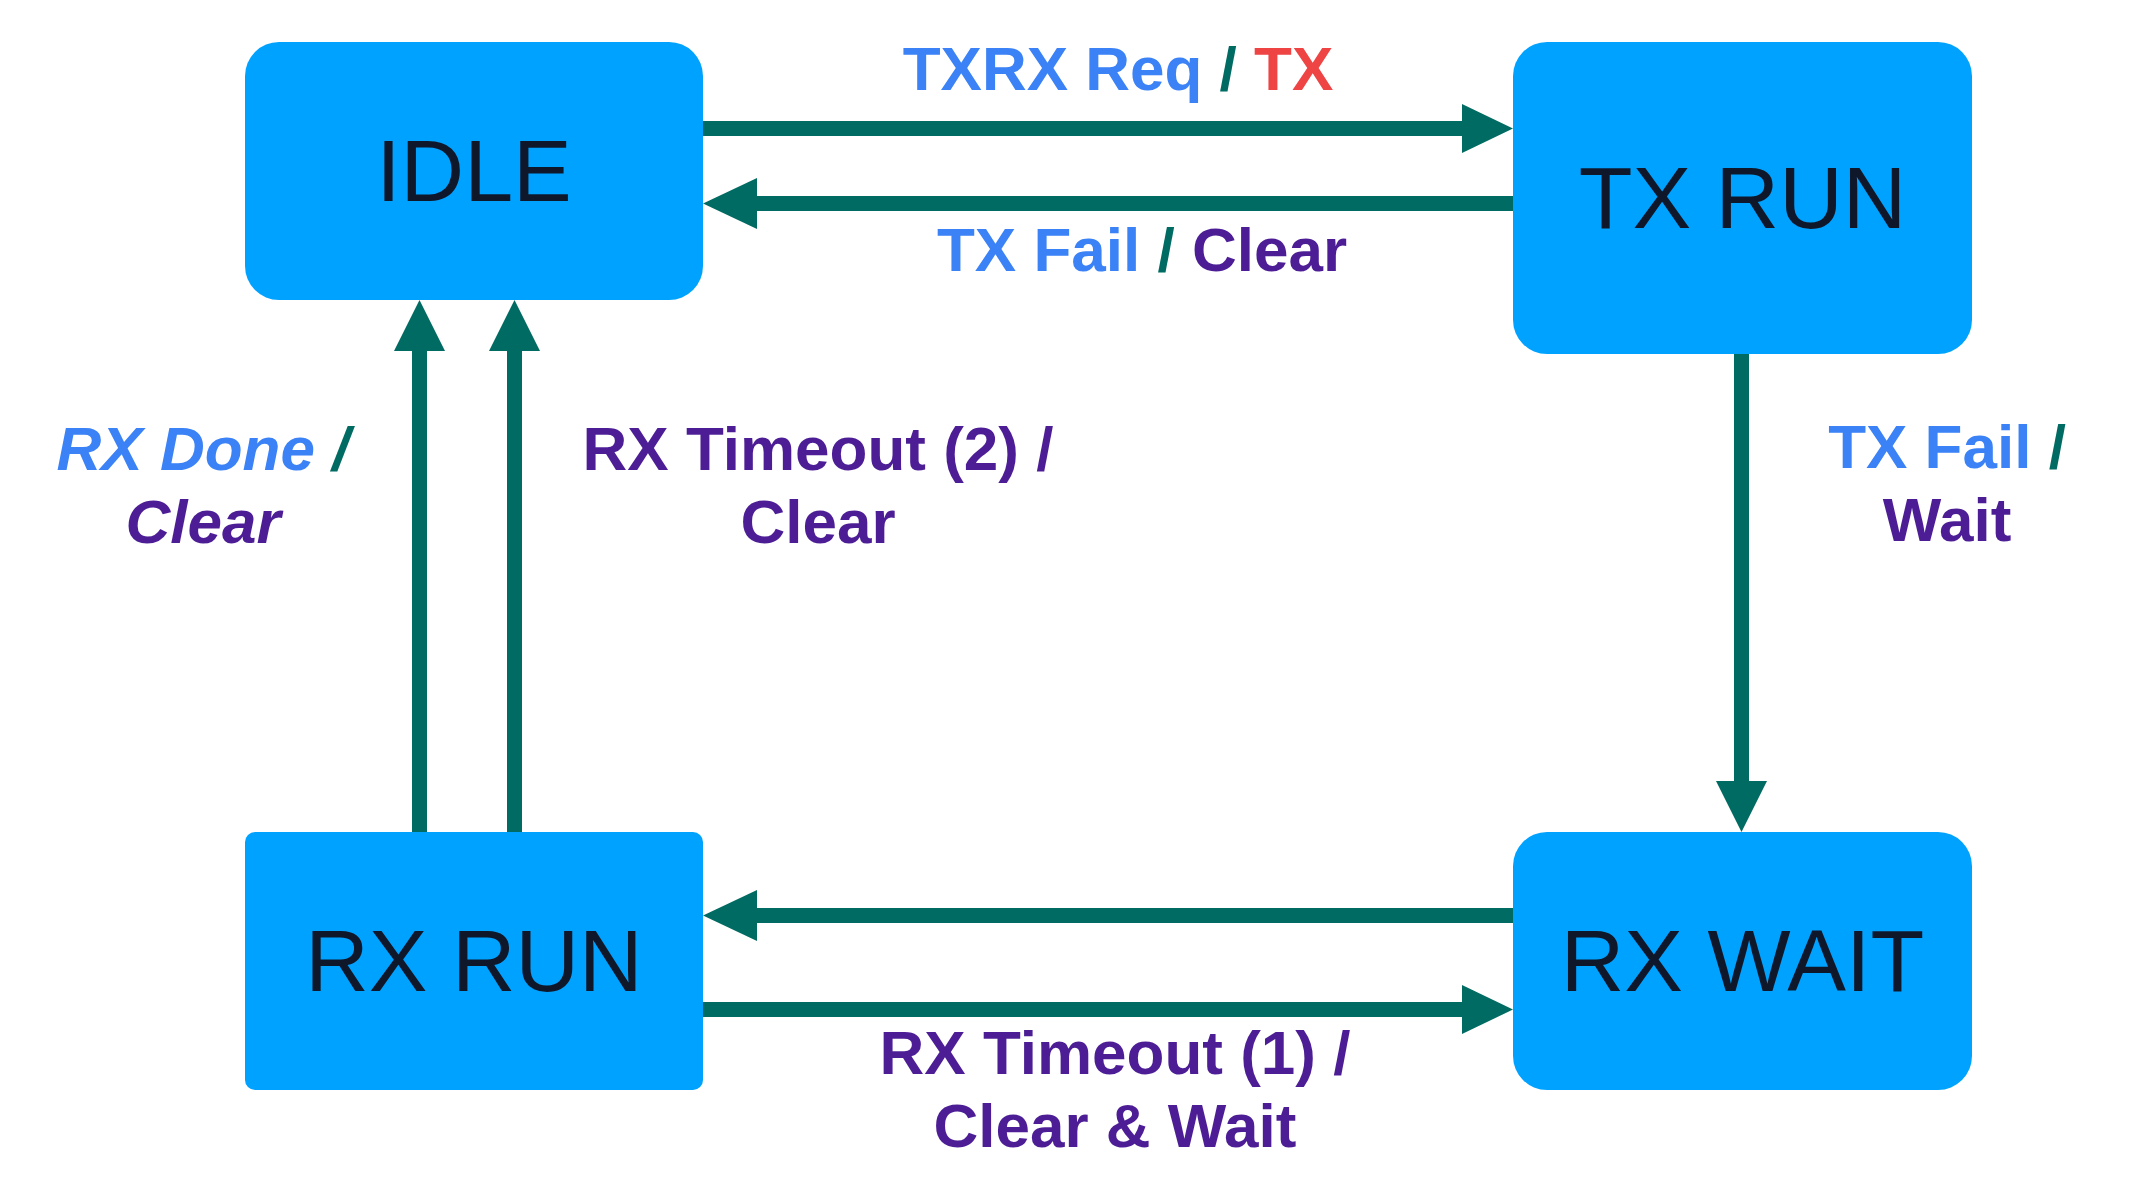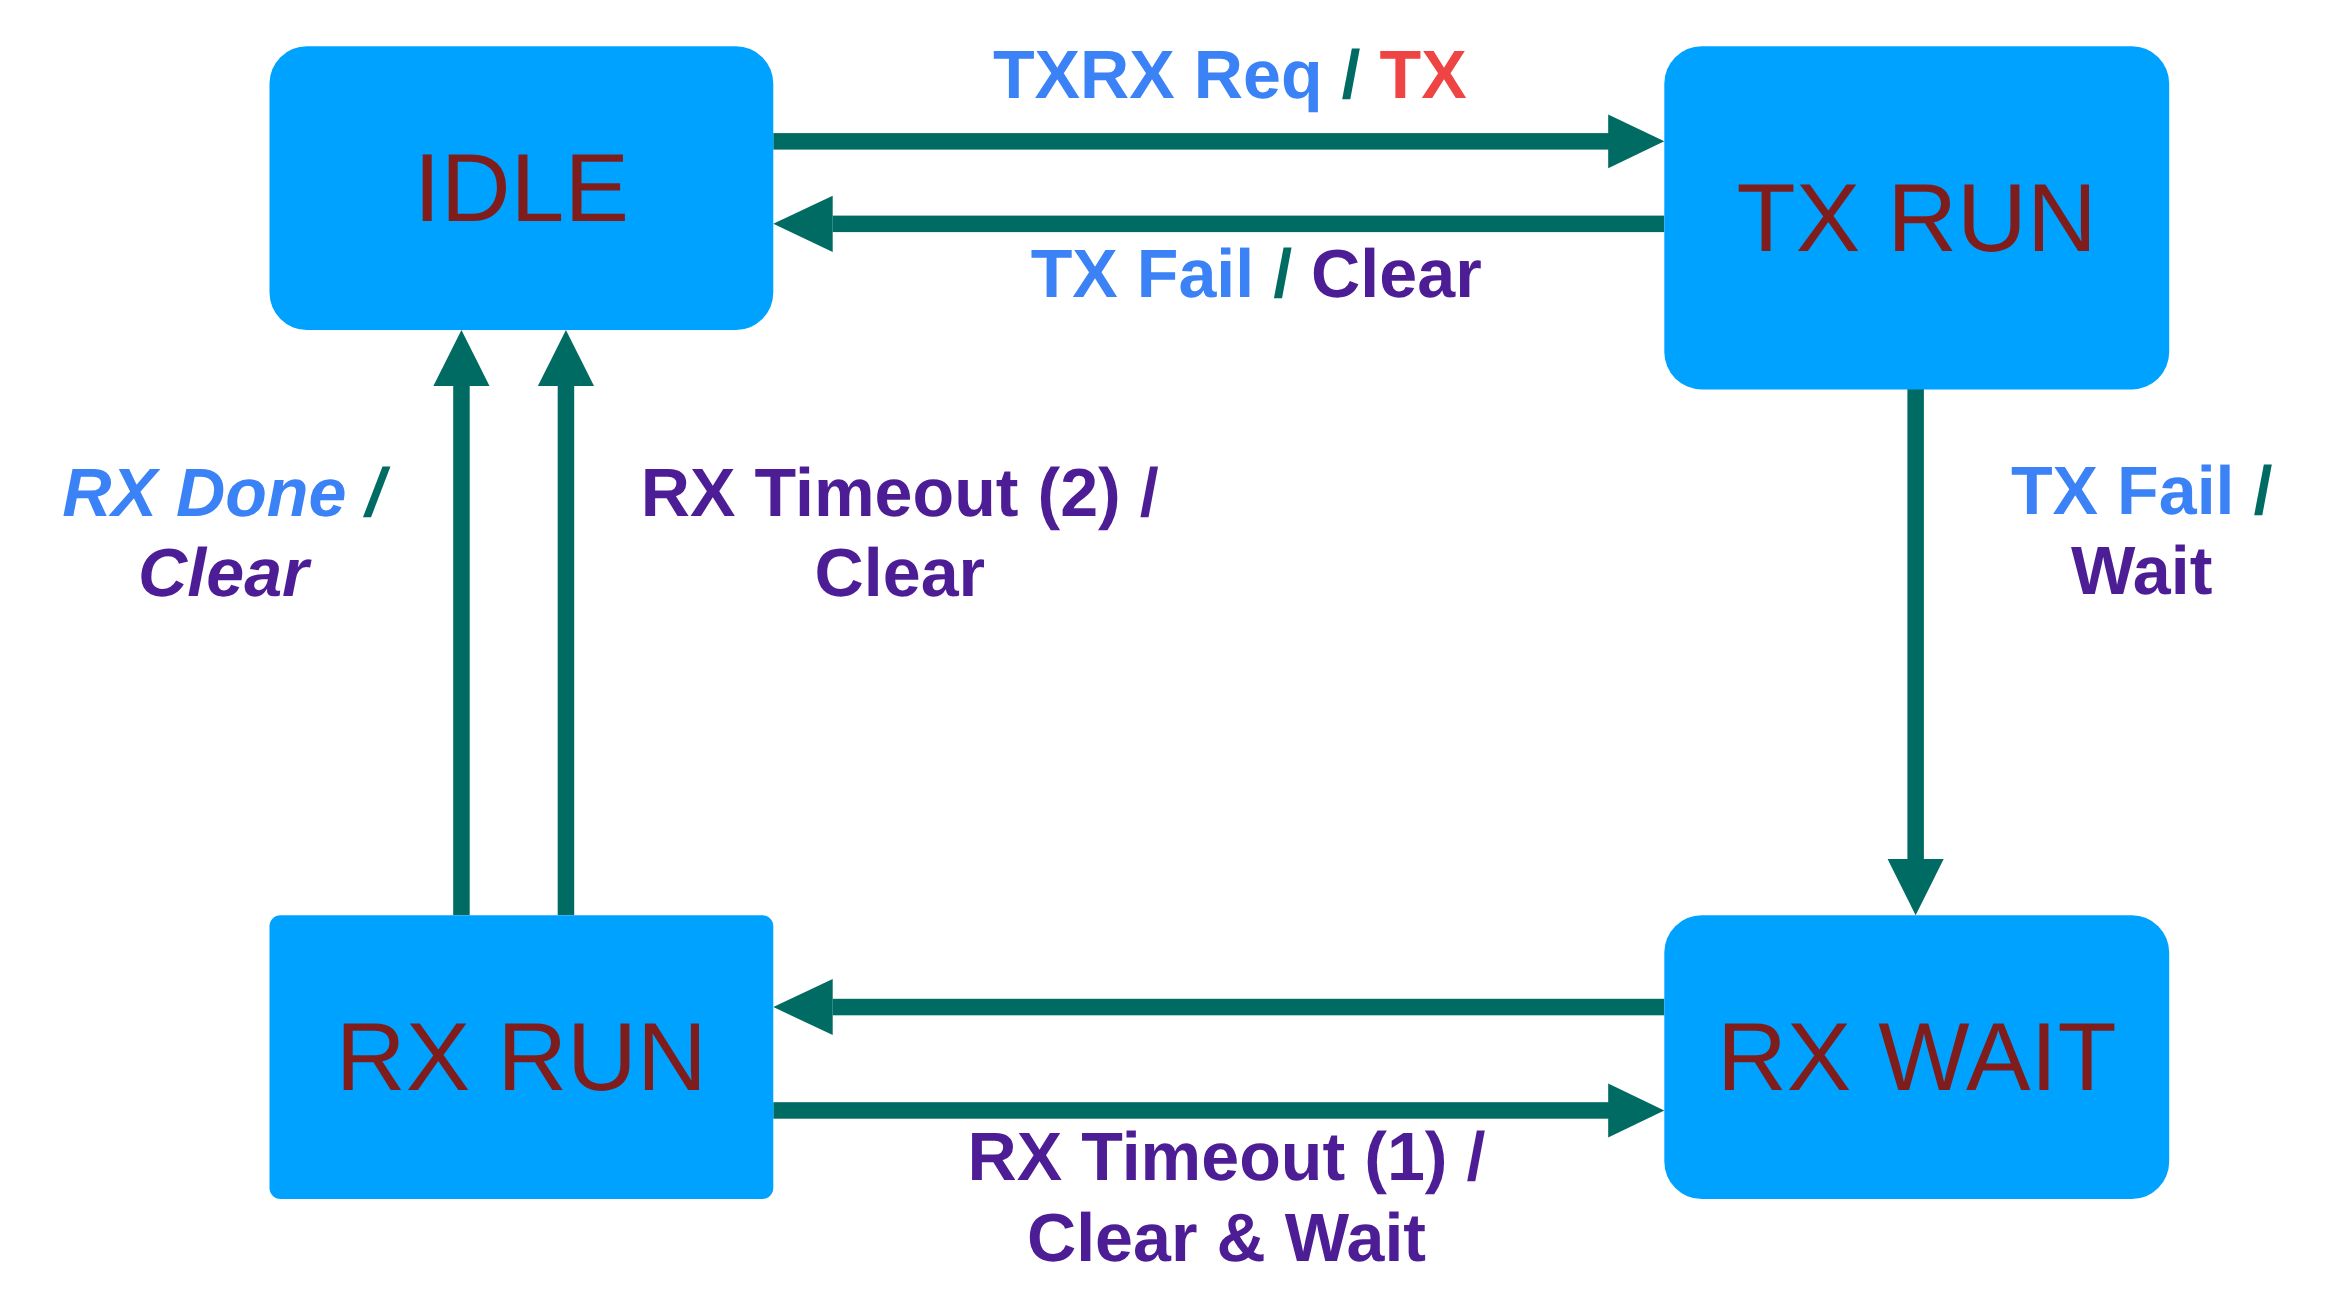--- a/index.html
+++ b/index.html
@@ -26,21 +26,21 @@
   }
   .state-box {
     position: absolute;
     border-radius: 34px;
     display: flex;
     align-items: center;
     justify-content: center;
     box-sizing: border-box;
   }
   .state-label {
-    color: #7f1d1d;
+    color: #0f172a;
     font-family: "Liberation Sans", sans-serif;
     font-weight: 400;
     font-size: 88px;
     line-height: 1;
     letter-spacing: 0px;
     white-space: nowrap;
   }
   .edge-label {
     position: absolute;
     font-family: "Liberation Sans", sans-serif;

